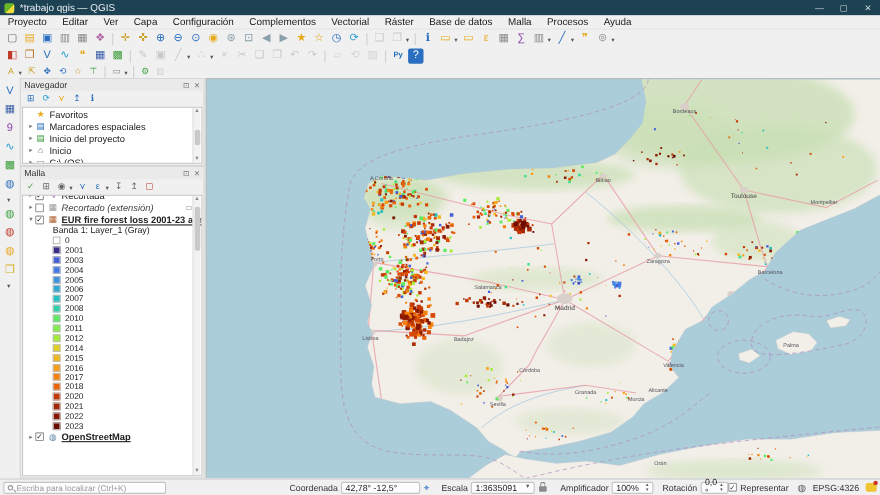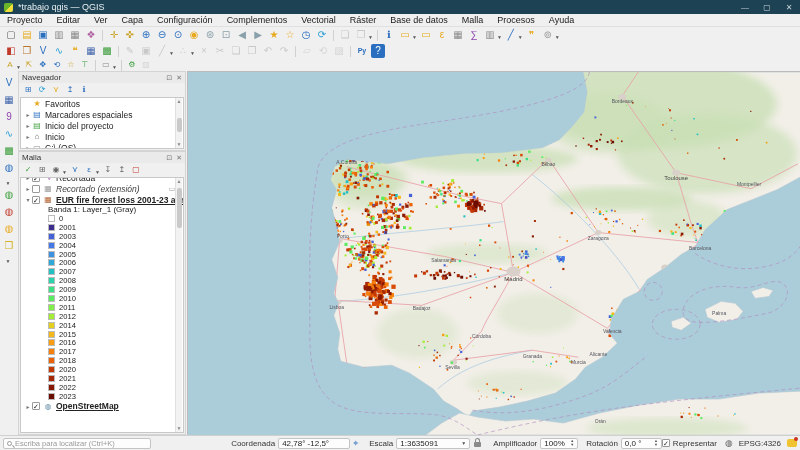--- a/index.html
+++ b/index.html
@@ -329,24 +329,20 @@
         <span class="leg-sw" style="background:#2fa8d8"></span>
         <span>2006</span>
       </div>
       <div class="leg-row">
         <span class="leg-sw" style="background:#24c0c4"></span>
         <span>2007</span>
       </div>
       <div class="leg-row">
         <span class="leg-sw" style="background:#2ad3ab"></span>
         <span>2008</span>
-      </div>
-      <div class="leg-row">
-        <span class="leg-sw" style="background:#3ce085"></span>
-        <span>2009</span>
       </div>
       <div class="leg-row">
         <span class="leg-sw" style="background:#5aeb60"></span>
         <span>2010</span>
       </div>
       <div class="leg-row">
         <span class="leg-sw" style="background:#80ef48"></span>
         <span>2011</span>
       </div>
       <div class="leg-row">
@@ -1514,35 +1510,35 @@
 <div id="statusbar">
   <div id="locator">
     <span class="mag"></span>
     <span>Escriba para localizar (Ctrl+K)</span>
   </div>
   <div style="flex:1"></div>
   <span class="sb-label">Coordenada</span>
   <span class="sb-box" style="width:72px">42,78° -12,5°</span>
   <span style="color:#2a6fbf;font-size:9px;margin:0 3px">⌖</span>
   <span class="sb-label">Escala</span>
-  <span class="sb-box" style="width:74px">
+  <span class="sb-box" style="width:58px">
     <span>1:3635091</span>
     <span style="margin-left:auto;font-size:5px;color:#555">▼</span>
   </span>
   <span class="padlock"></span>
   <span class="sb-label">Amplificador</span>
   <span class="sb-box" style="width:38px">
     <span>100%</span>
     <span class="spin" style="margin-left:auto">
         <span>▲</span>
         <span>▼</span>
       </span>
   </span>
   <span class="sb-label">Rotación</span>
-  <span class="sb-box" style="width:41px">
+  <span class="sb-box" style="width:25px">
     <span>0,0 °</span>
     <span class="spin" style="margin-left:auto">
         <span>▲</span>
         <span>▼</span>
       </span>
   </span>
   <span class="sb-check">✓</span>
   <span>Representar</span>
   <span style="color:#555;font-size:9px;margin-left:8px">◍</span>
   <span style="margin-left:6px">EPSG:4326</span>

